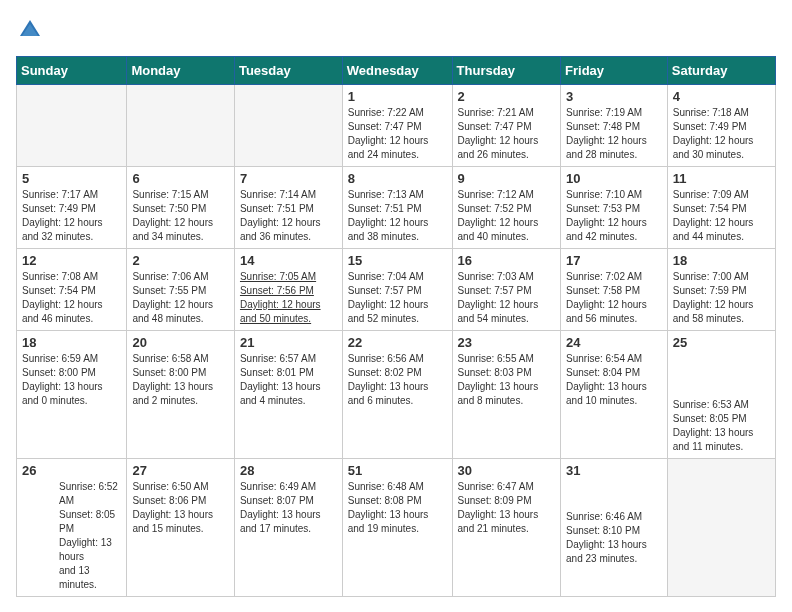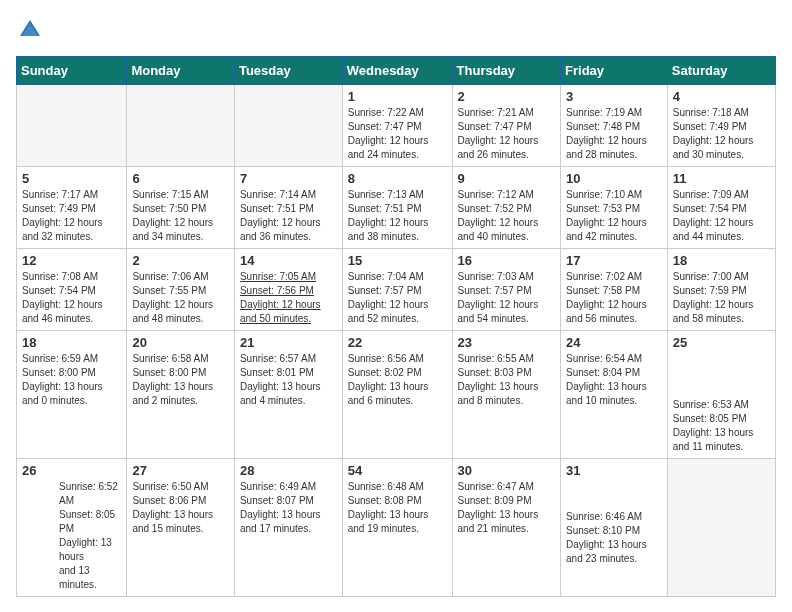--- a/index.html
+++ b/index.html
@@ -326,21 +326,21 @@
 and 15 minutes.</div>
         </td>
         <td>
           <span class="day-num">28</span>
           <div class="day-info" style="white-space: pre-line;">Sunrise: 6:49 AM
 Sunset: 8:07 PM
 Daylight: 13 hours
 and 17 minutes.</div>
         </td>
         <td>
-          <span class="day-num">54</span>
+          <span class="day-num">51</span>
           <div class="day-info" style="white-space: pre-line;">Sunrise: 6:48 AM
 Sunset: 8:08 PM
 Daylight: 13 hours
 and 19 minutes.</div>
         </td>
         <td>
           <span class="day-num">30</span>
           <div class="day-info" style="white-space: pre-line;">Sunrise: 6:47 AM
 Sunset: 8:09 PM
 Daylight: 13 hours

